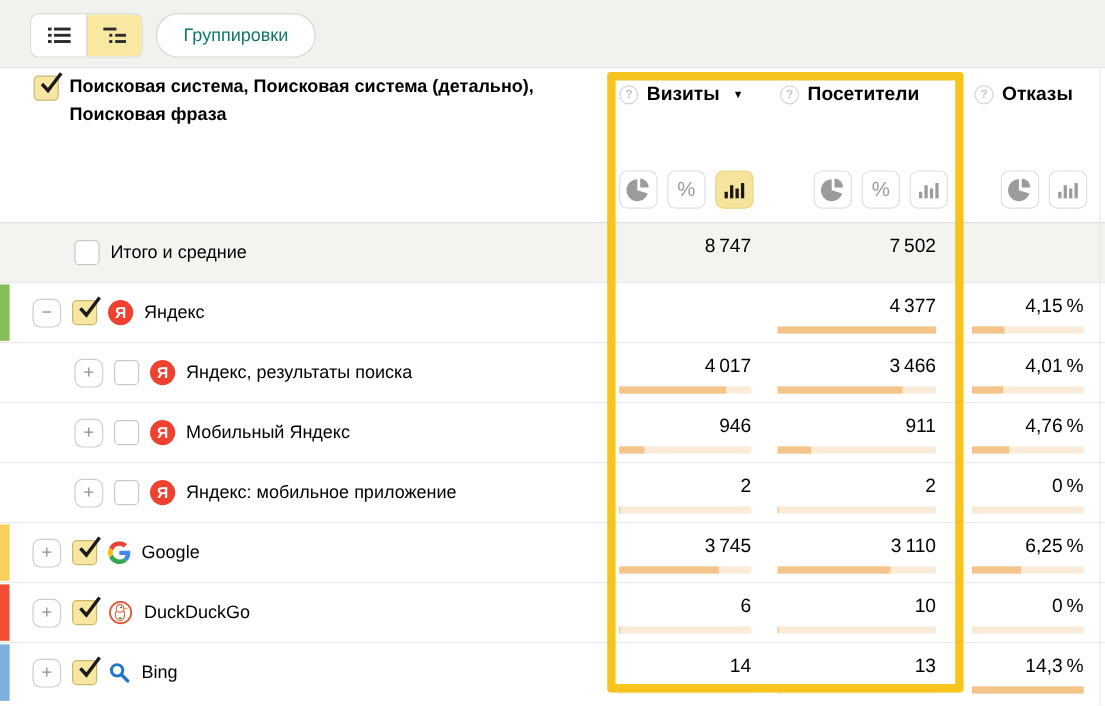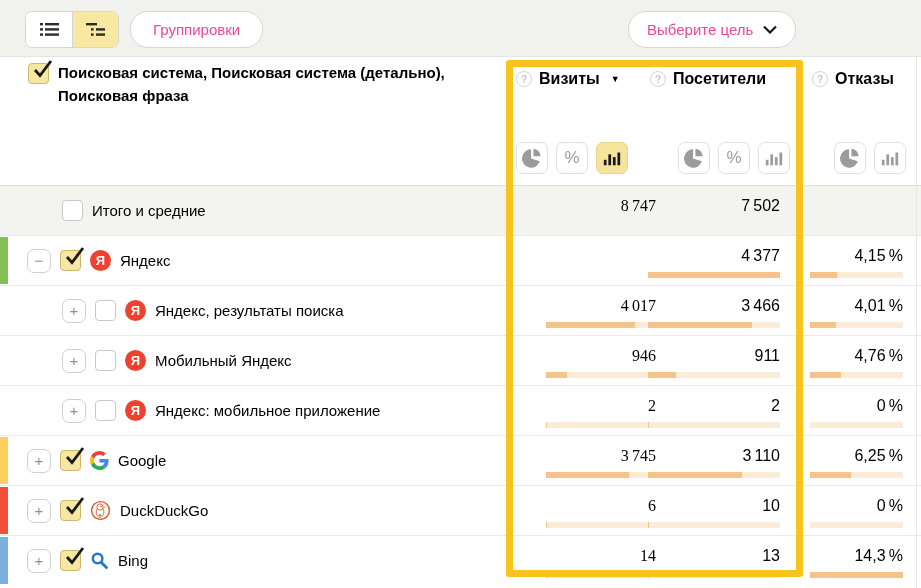--- a/index.html
+++ b/index.html
@@ -7,21 +7,21 @@
   #app {
     position:relative; width:921px; height:588px; overflow:hidden;
     background:#fff; font-family:"Liberation Sans","DejaVu Sans",sans-serif;
     color:#000; font-size:15px;
   }
   
   .toolbar { position:absolute; left:0; top:0; width:921px; height:57px;
     background:#f1f1ee; border-bottom:1px solid #e4e4e1; }
   .btn {
     height:37px; background:#fff; border:1px solid #d6d6d3; border-radius:18px;
-    font-family:inherit; font-size:15px; color:#ec4899; cursor:pointer;
+    font-family:inherit; font-size:15px; color:#0f766e; cursor:pointer;
     display:inline-flex; align-items:center; justify-content:center;
   }
   .toggle-group { position:absolute; left:25px; top:11px; display:flex;
     border:1px solid #d6d6d3; border-radius:7px; overflow:hidden; background:#fff; height:37px;}
   .toggle-seg { width:46px; height:100%; display:flex; align-items:center; justify-content:center;
     cursor:pointer; background:#fff; border:none; }
   .toggle-seg + .toggle-seg { border-left:1px solid #d6d6d3; }
   .toggle-seg.sel { background:#f8e8a2; }
   .btn-groupings { position:absolute; left:130px; top:11px; padding:0 22px; }
   .btn-metrics  { position:absolute; left:516px; top:11px; padding:0 20px; }
@@ -61,21 +61,21 @@
     display:flex; align-items:center; justify-content:center; flex:0 0 auto;
     font-family:"Liberation Sans","DejaVu Sans",sans-serif; }
   .fav { flex:0 0 auto; display:flex; align-items:center; justify-content:center; }
   .fav.yandex { width:21px; height:21px; border-radius:50%; background:#ef4030;
     color:#fff; font-weight:bold; font-size:13px; }
   .rowlabel { font-size:15px; cursor:pointer; white-space:nowrap; }
   .cell { position:absolute; top:0; height:100%; }
   .cell .num { position:absolute; top:11px; right:0; font-size:16px; white-space:nowrap; }
   .cell .bar { position:absolute; top:36px; left:0; right:0; height:6px; background:#fbecd9; }
   .cell .bar i { display:block; height:100%; background:#f5c48b; }
-  .cell-visits   { left:546px; width:110px;font-family:Liberation Serif, serif; }
+  .cell-visits   { left:516px; width:110px; }
   .cell-visitors { left:648px; width:132px; }
   .cell-bounce   { left:810px; width:93px;  }
   
   .hibox { position:absolute; left:506px; top:60px; width:297px; height:517px;
     border:7px solid #f7c41d; border-radius:3px; z-index:6; pointer-events:none; }
   .right-divider { position:absolute; left:916px; top:57px; width:1px; height:531px;
     background:#e8e8e5; }
   svg { display:block; }
 </style>
 </head>
@@ -107,28 +107,20 @@
                 <rect x="5" y="6.2" width="2.6" height="2.4"></rect>
                 <rect x="10" y="6.2" width="9" height="2.4"></rect>
                 <rect x="5" y="11.4" width="2.6" height="2.4"></rect>
                 <rect x="10" y="11.4" width="9" height="2.4"></rect>
               </g>
             </svg>
         </span>
       </button>
     </div>
     <button class="btn btn-groupings">Группировки</button>
-    <button class="btn btn-goal">
-      <span>Выберите цель</span>
-      <span>
-        <svg width="14" height="9" viewBox="0 0 14 9">
-            <polyline points="1,1.5 7,7.5 13,1.5" fill="none" stroke="#1a1a1a" stroke-width="2.2"></polyline>
-          </svg>
-      </span>
-    </button>
   </div>
 
   <div class="header">
     <span class="cb checked" style="position:absolute;left:28px;top:6px;">
       <svg viewBox="0 0 24 24">
           <path d="M5 12 L10 17.5 L21 3" fill="none" stroke="#1a1a1a" stroke-width="2.8"></path>
         </svg>
     </span>
     <div class="grouping-label" style="top:4px;">Поисковая система, Поисковая система (детально), Поисковая фраза</div>
 

